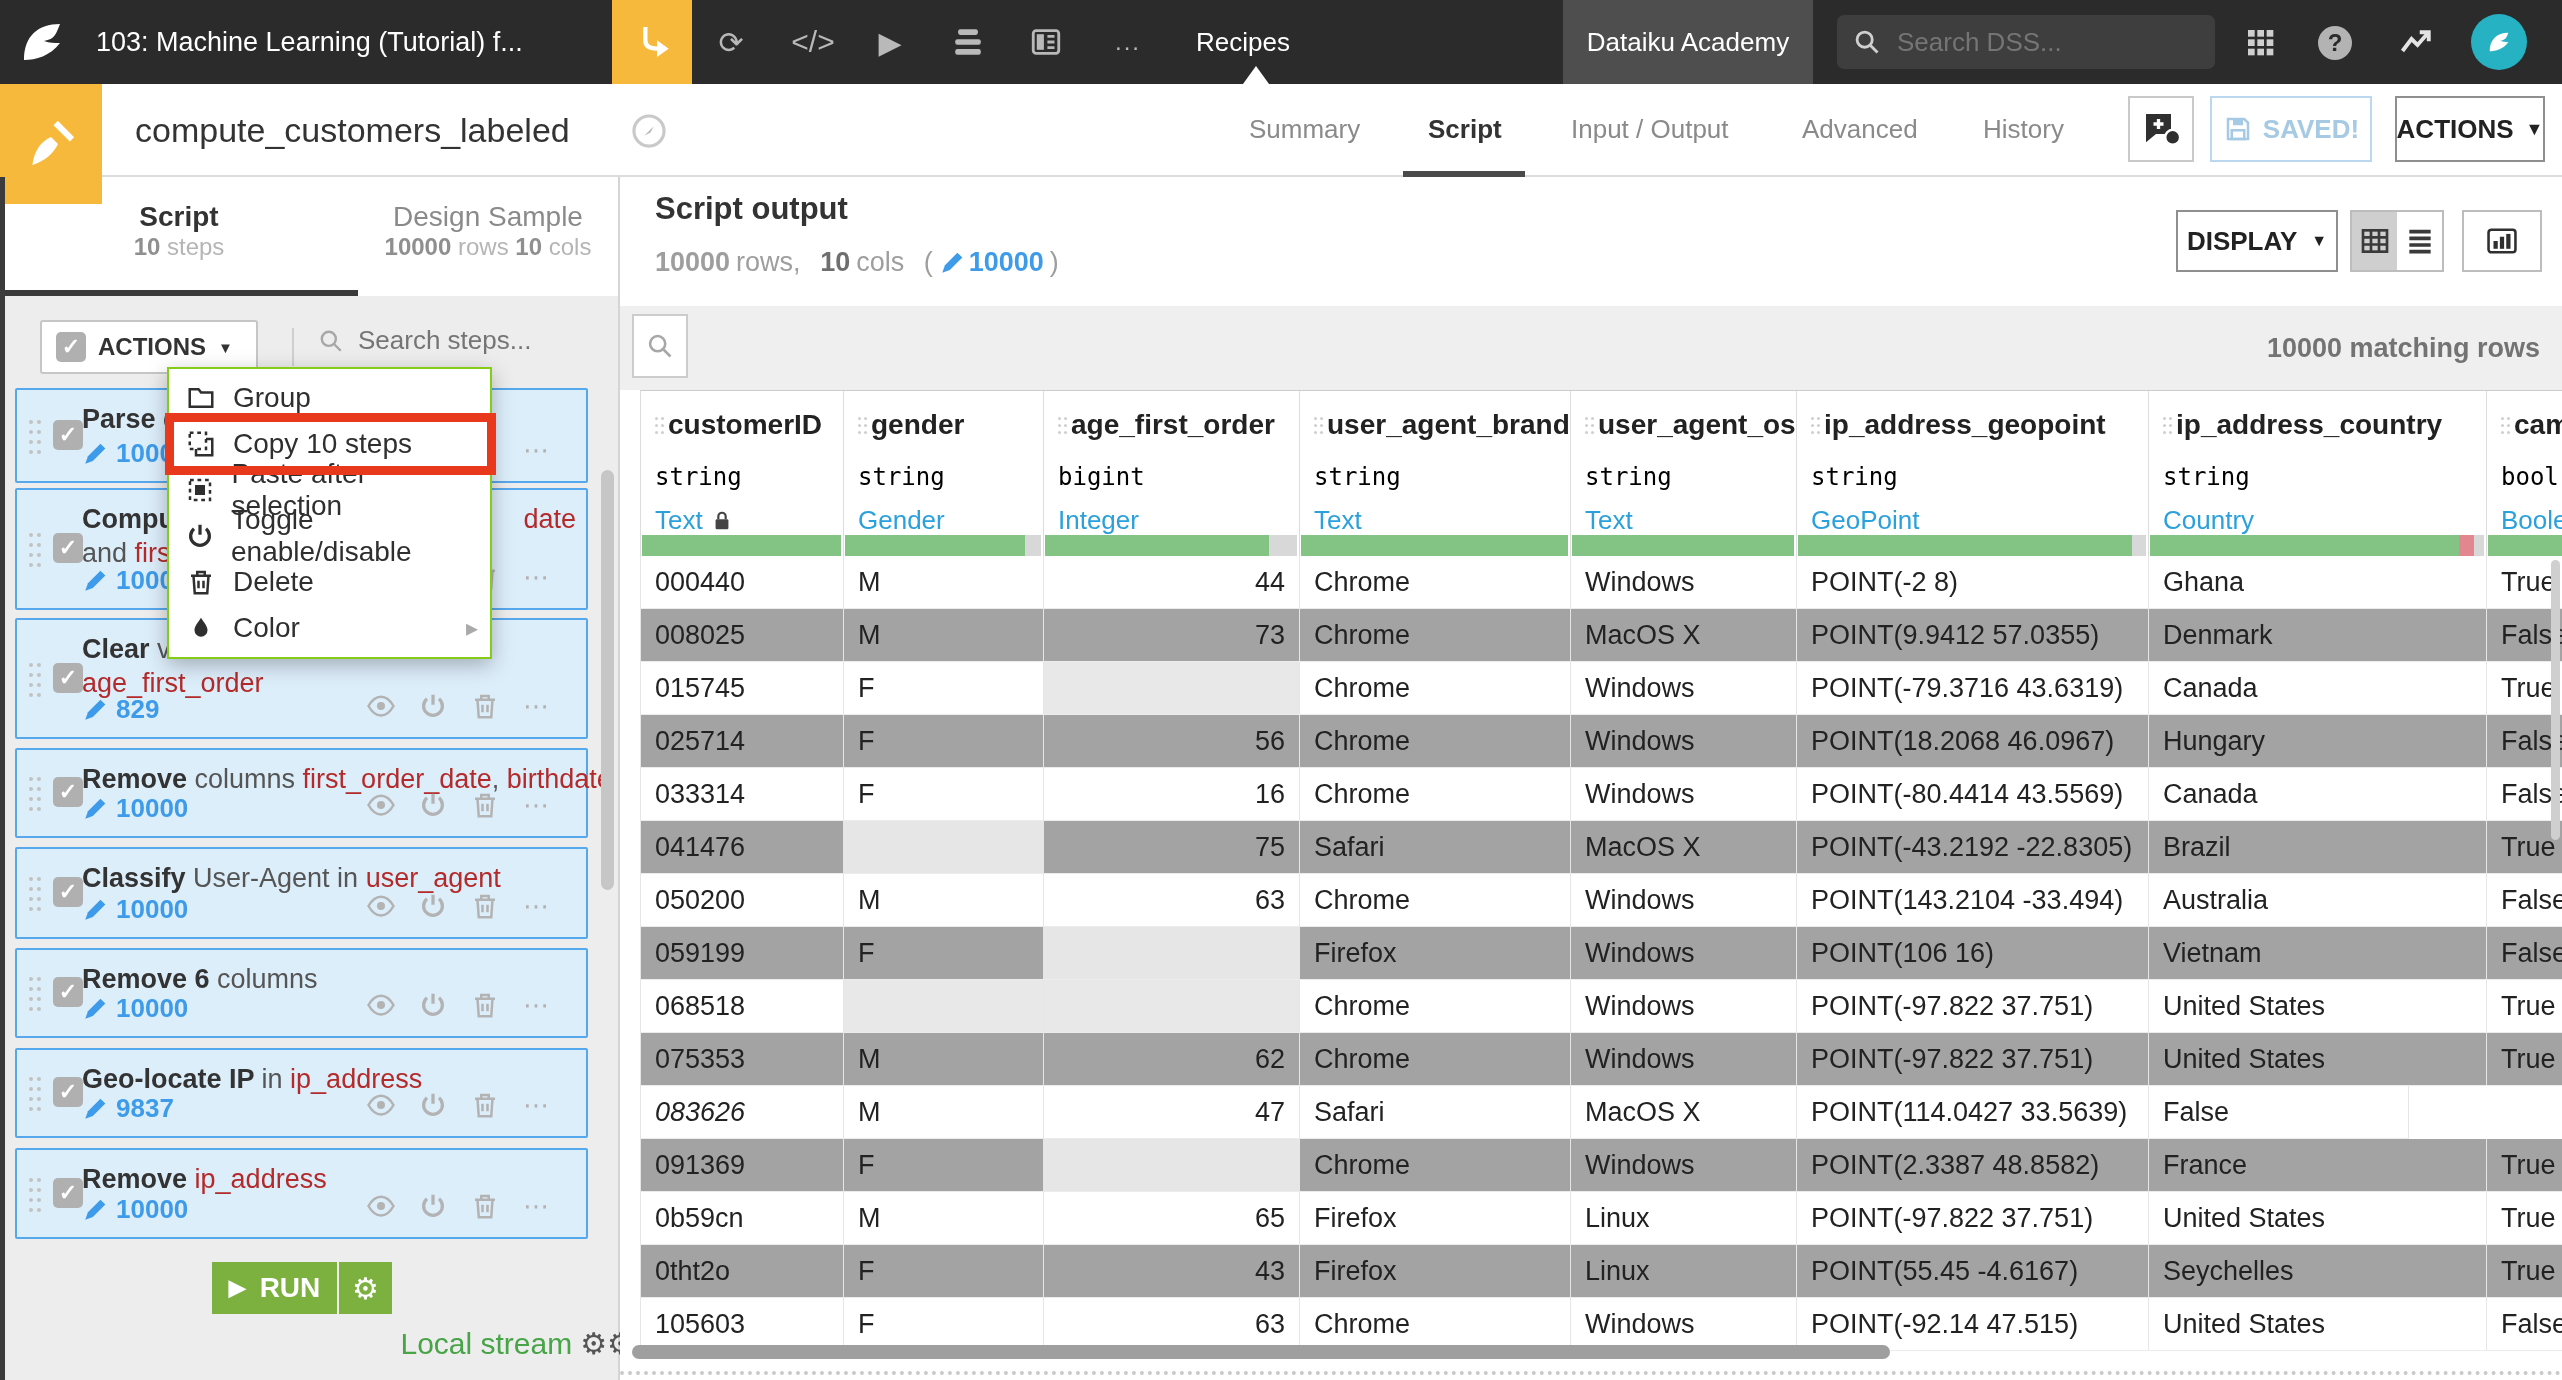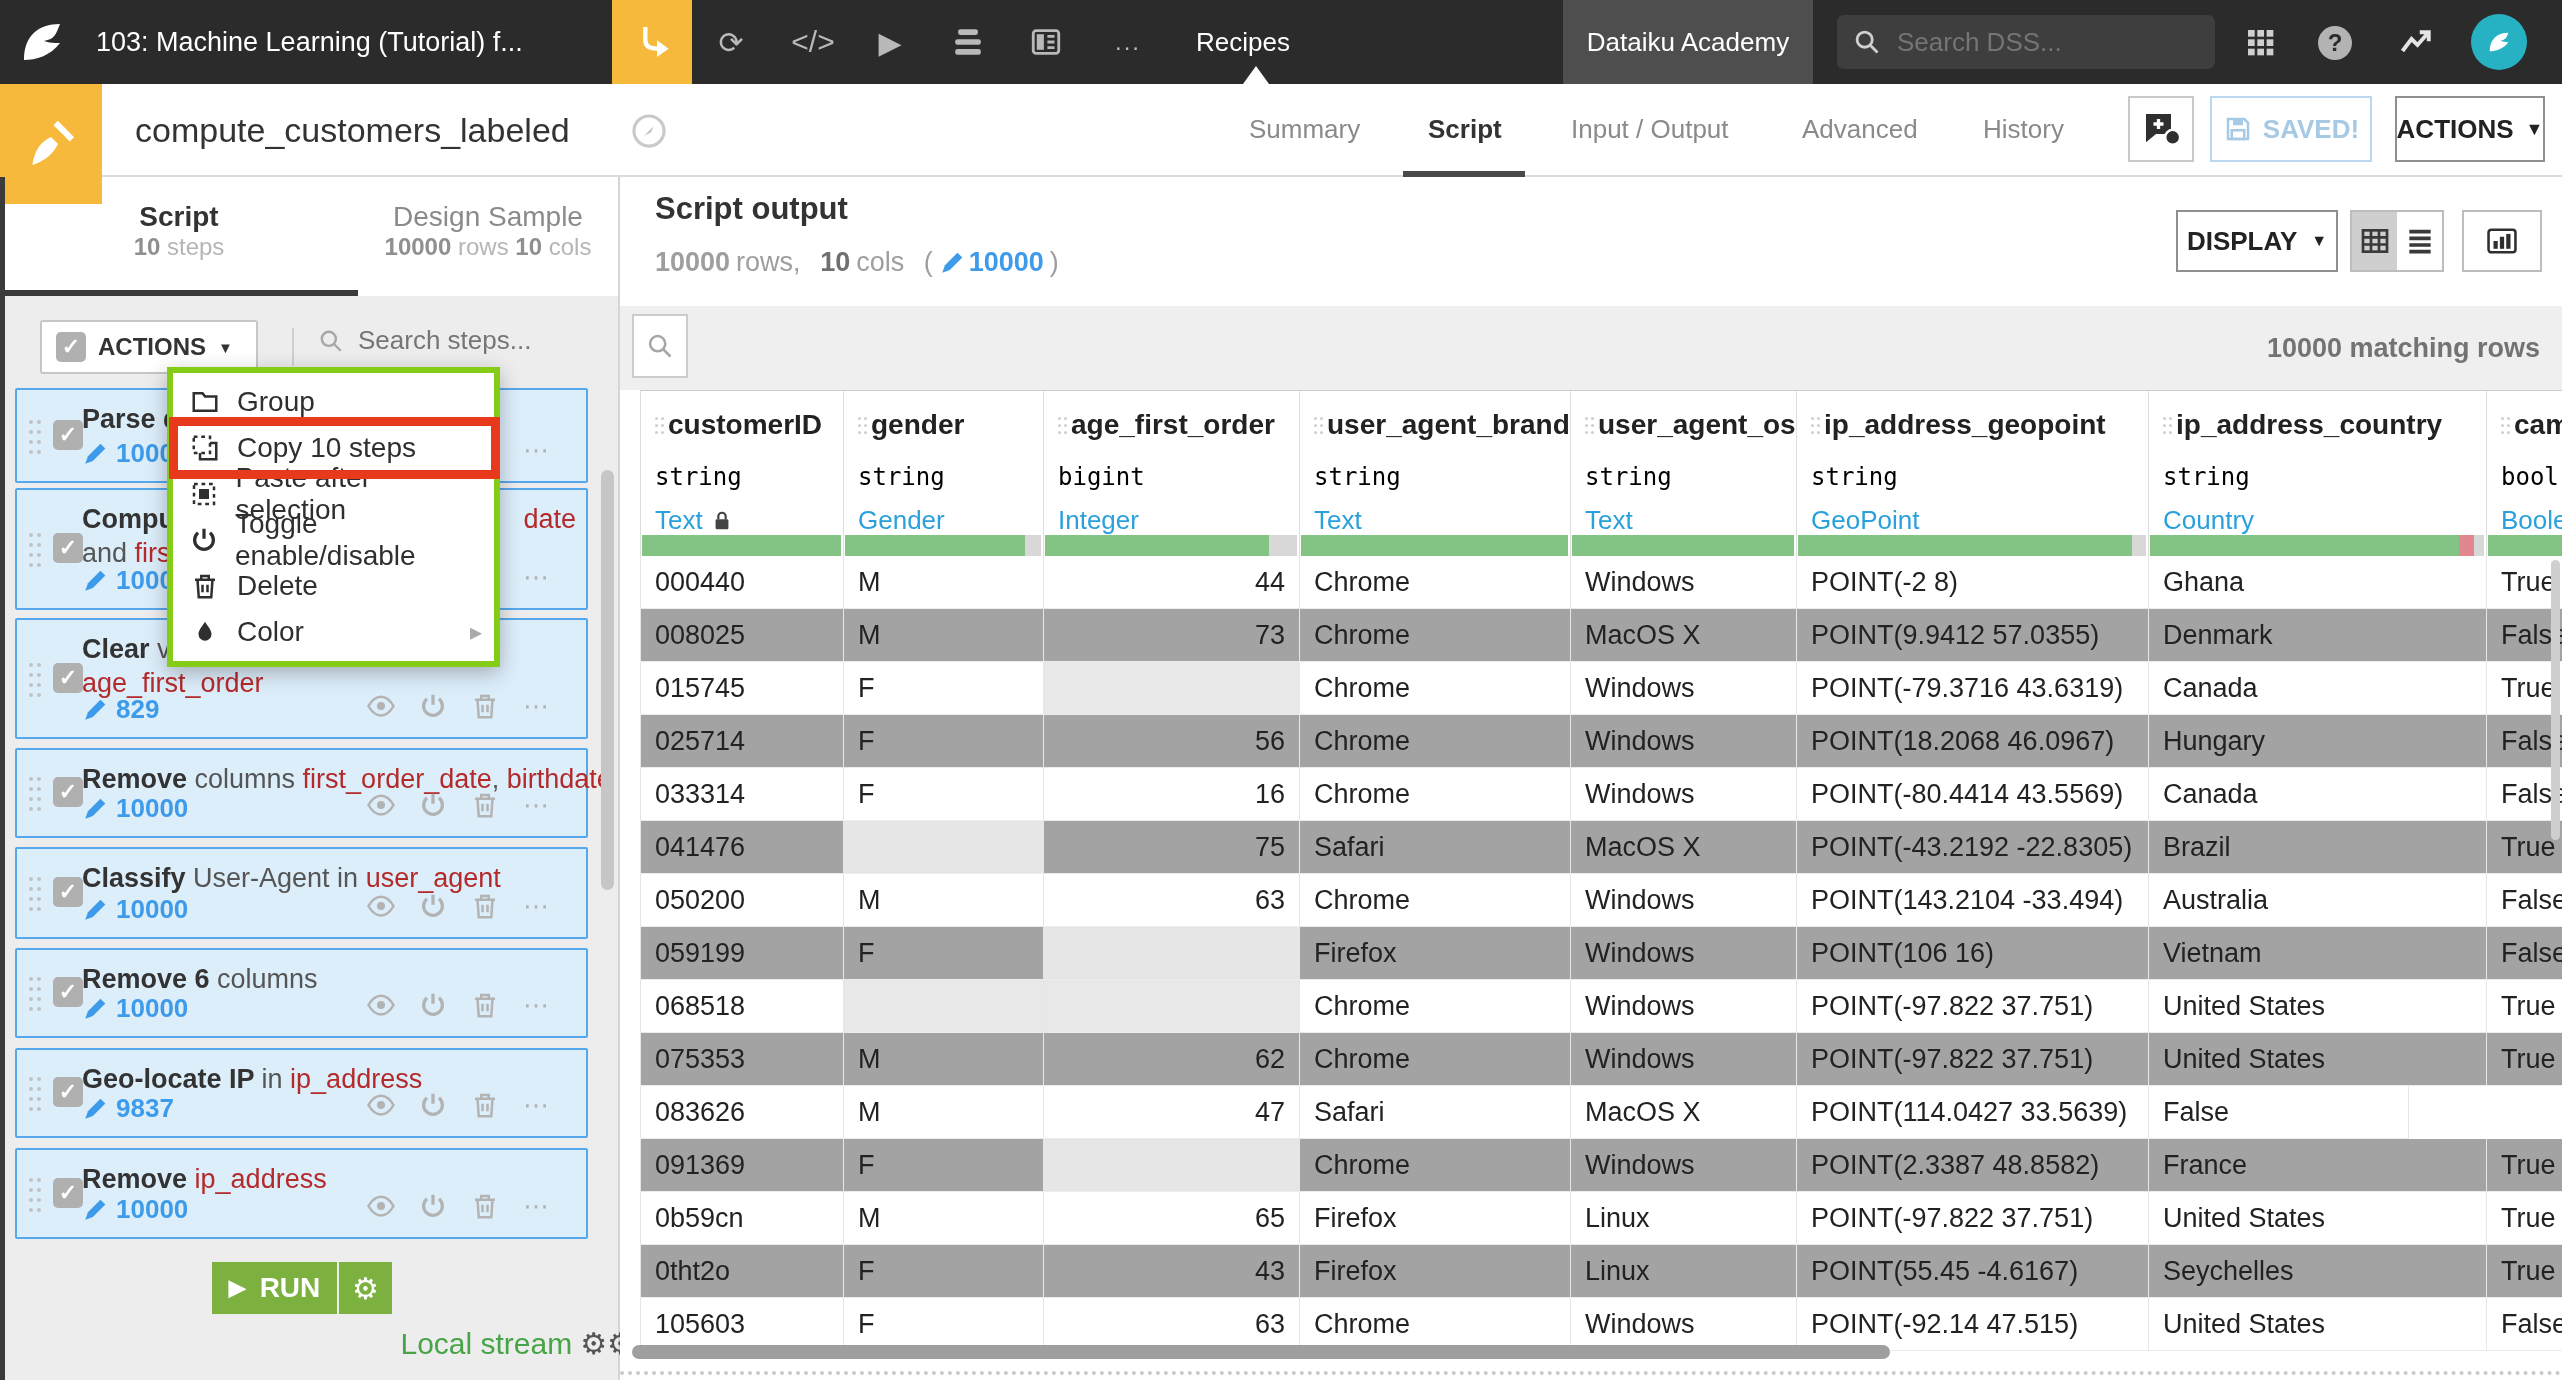--- a/index.html
+++ b/index.html
@@ -54,21 +54,21 @@
   .sline .r{color:#b42a2a;}
   .sfoot{position:absolute;left:0;bottom:2px;display:flex;align-items:center;gap:8px;color:#3d9be9;font-weight:bold;font-size:26px;}
   .sicons{position:absolute;right:24px;bottom:6px;display:flex;gap:22px;color:#b3b3b3;align-items:center;}
   .sicons .ic{width:30px;height:30px;display:flex;align-items:center;justify-content:center;cursor:pointer;}
   #run-btn{position:absolute;left:212px;top:966px;width:125px;height:52px;background:#7cb13f;color:#fff;font-size:28px;font-weight:bold;display:flex;align-items:center;justify-content:center;gap:14px;cursor:pointer;}
   #run-gear{position:absolute;left:339px;top:966px;width:53px;height:52px;background:#7cb13f;color:#fff;font-size:30px;display:flex;align-items:center;justify-content:center;cursor:pointer;}
   #engine{position:absolute;left:0;top:1030px;width:620px;text-align:right;font-size:30px;color:#47a447;margin-left:14px;}
   #engine .gears{color:#555;font-size:30px;margin-left:8px;}
   #lp-scroll{position:absolute;left:601px;top:174px;width:13px;height:420px;background:#c6c6c6;border-radius:7px;}
   
-  #ctx-menu{position:absolute;left:167px;top:367px;width:321px;background:#fff;border:6px solid #84cc16;box-shadow:0 6px 20px rgba(0,0,0,.28);z-index:50;padding:6px 0;}
+  #ctx-menu{position:absolute;left:167px;top:367px;width:321px;background:#fff;border:2px solid #84cc16;box-shadow:0 6px 20px rgba(0,0,0,.28);z-index:50;padding:6px 0;}
   .mi{height:46px;display:flex;align-items:center;gap:16px;padding:0 16px;font-size:28px;color:#2f2f2f;cursor:pointer;position:relative;}
   .mi .mic{width:32px;display:flex;justify-content:center;color:#2f2f2f;}
   .mi .sub{position:absolute;right:12px;color:#aaa;font-size:24px;}
   #ctx-highlight{position:absolute;left:-4px;right:-6px;top:44px;height:62px;border:9px solid #e8391d;box-sizing:border-box;z-index:60;pointer-events:none;}
   
   #mhead{position:absolute;left:620px;top:177px;width:1942px;height:129px;background:#fff;}
   #so-title{position:absolute;left:35px;top:14px;font-size:31px;font-weight:600;color:#333;}
   #so-sub{position:absolute;left:35px;top:70px;font-size:27px;color:#9e9e9e;display:flex;align-items:center;gap:6px;}
   #so-sub b{color:#9e9e9e;}
   #so-sub .cols b{color:#6f6f6f;}
@@ -936,21 +936,21 @@
         <div class="dcell" style="width: 203px;">075353</div>
         <div class="dcell" style="width: 200px;">M</div>
         <div class="dcell num" style="width: 256px;">62</div>
         <div class="dcell" style="width: 271px;">Chrome</div>
         <div class="dcell" style="width: 226px;">Windows</div>
         <div class="dcell" style="width: 352px;">POINT(-97.822 37.751)</div>
         <div class="dcell" style="width: 338px;">United States</div>
         <div class="dcell" style="width: 260px;">True</div>
       </div>
       <div class="drow">
-        <div class="dcell" style="width: 203px;">083626</div>
+        <div class="dcell" style="width: 203px; font-style: italic;">083626</div>
         <div class="dcell" style="width: 200px;">M</div>
         <div class="dcell num" style="width: 256px;">47</div>
         <div class="dcell" style="width: 271px;">Safari</div>
         <div class="dcell" style="width: 226px;">MacOS X</div>
         <div class="dcell" style="width: 352px;">POINT(114.0427 33.5639)</div>
         <div class="dcell" style="width: 260px;">False</div>
       </div>
       <div class="drow alt">
         <div class="dcell" style="width: 203px;">091369</div>
         <div class="dcell" style="width: 200px;">F</div>

